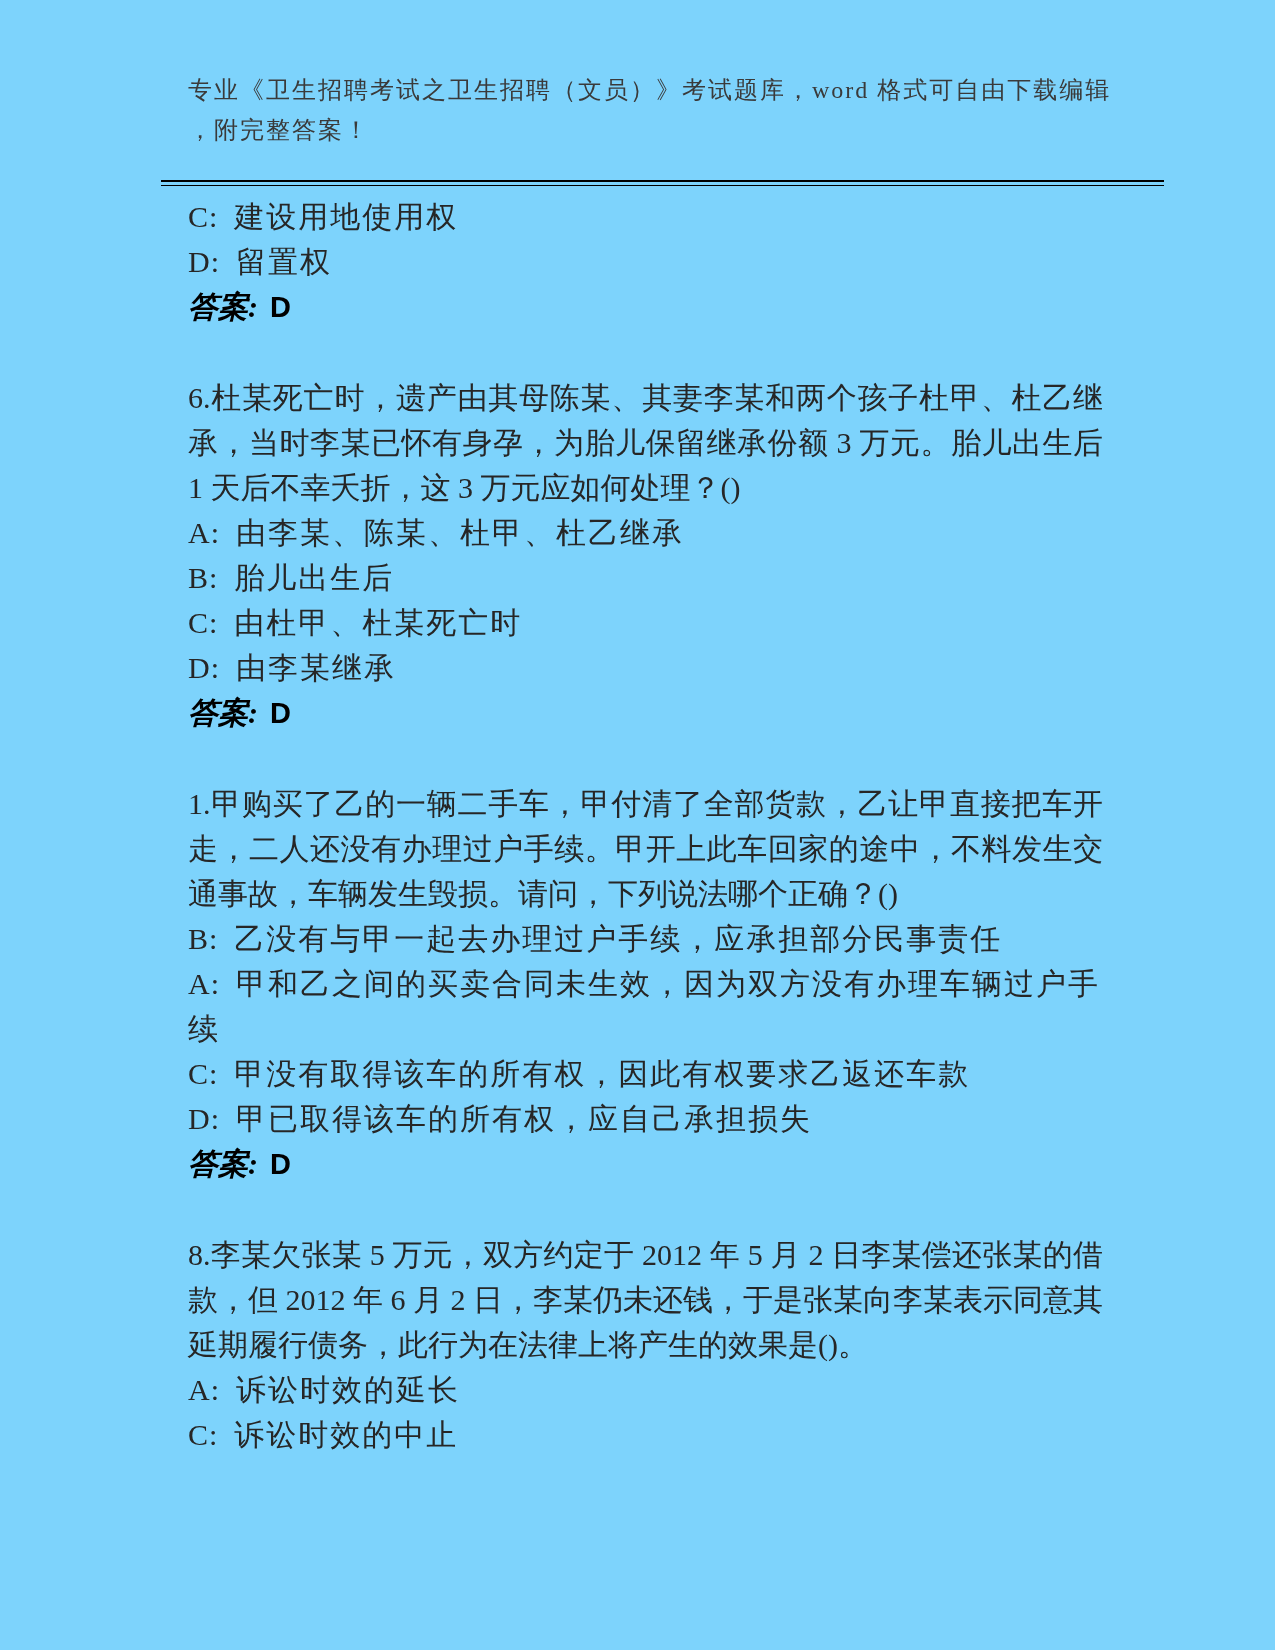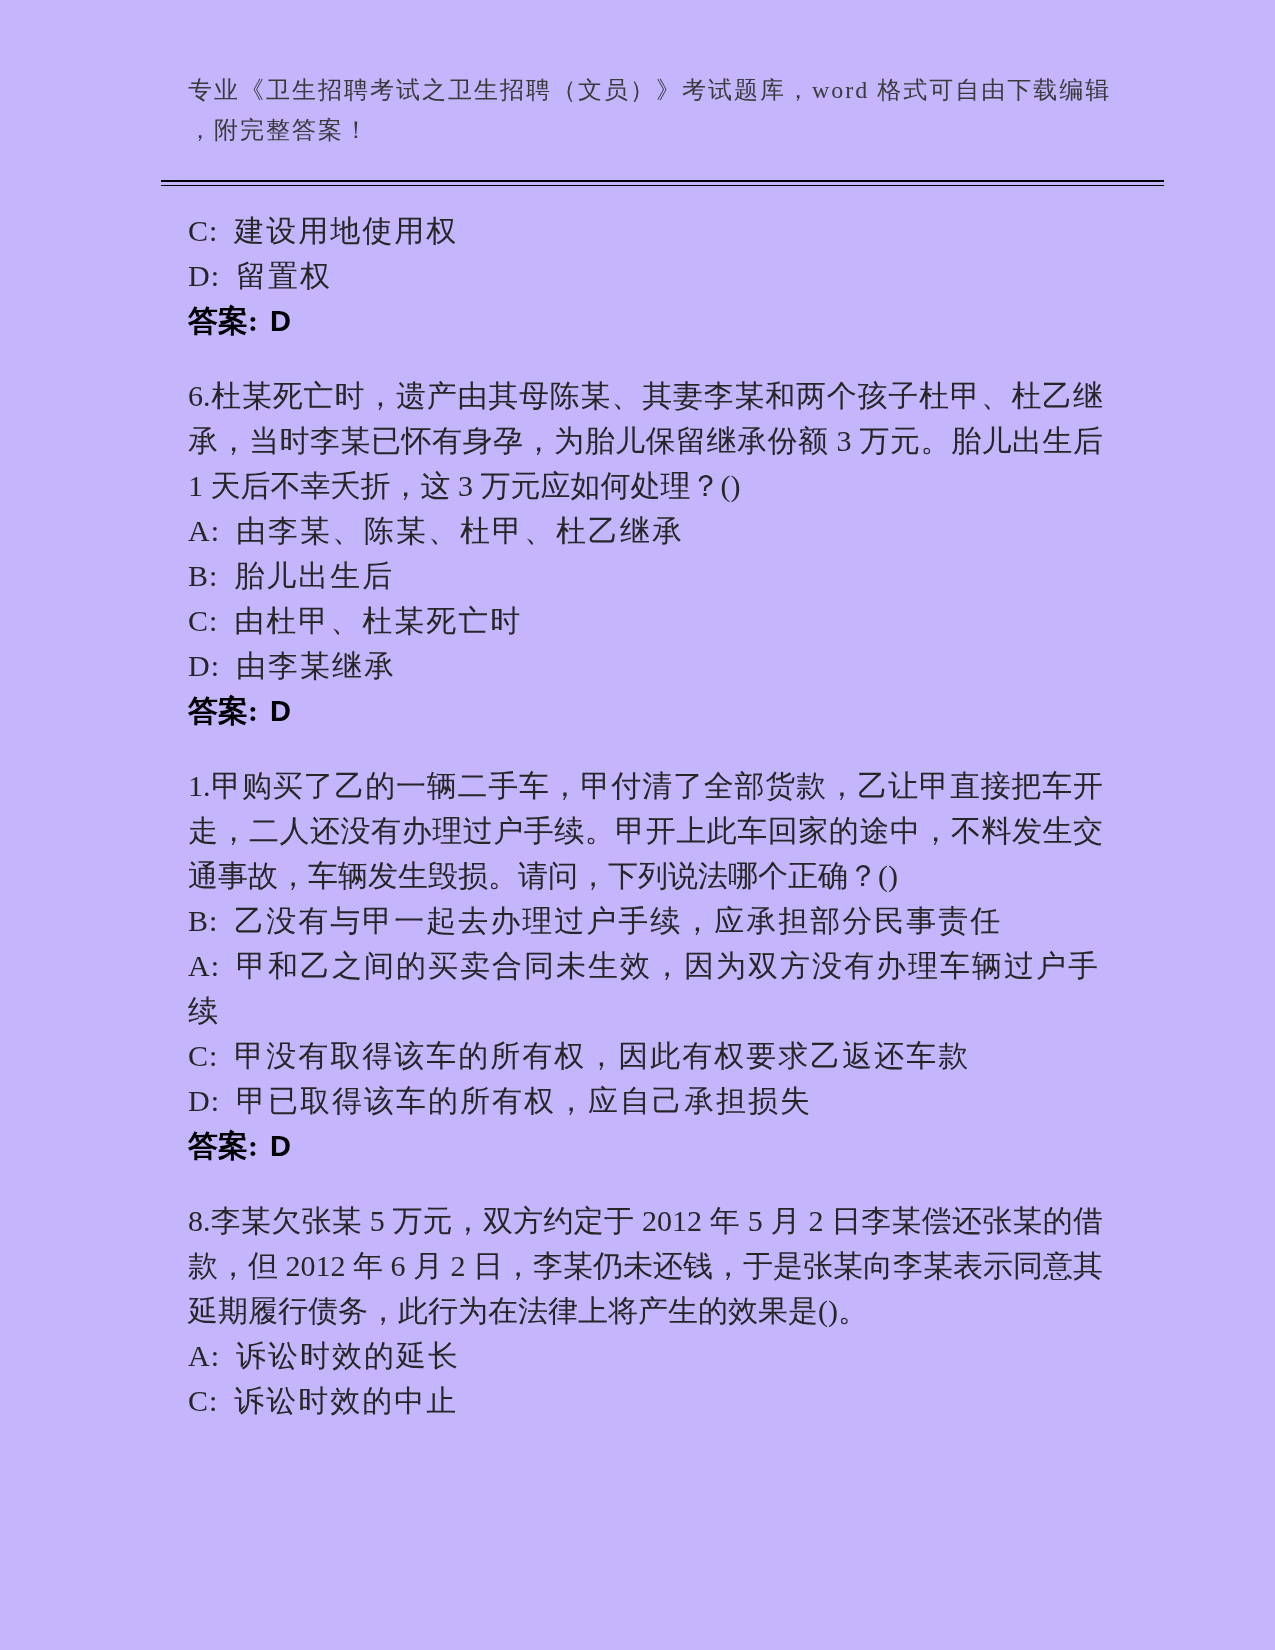--- a/index.html
+++ b/index.html
@@ -4,21 +4,21 @@
 <style>
   html, body {
     margin: 0;
     padding: 0;
     background: #ffffff;
   }
   .page {
     position: relative;
     width: 1275px;
     height: 1650px;
-    background: #c4b5fd;
+    background: #7dd3fc;
     overflow: hidden;
     font-family: "Liberation Serif", "DejaVu Serif", serif;
     color: #1f1f1f;
   }
   .content {
     position: absolute;
     left: 188px;
     top: 0;
     width: 915px;
   }
@@ -38,40 +38,41 @@
   .rule {
     margin-top: 30px;
     margin-left: -27px;
     width: 1003px;
     height: 3px;               
     border-top: 2px solid #000000;
     border-bottom: 1px solid #000000;
   }
   
   main { display: block; }
-  .block { margin-top: 29px; }
-  .block.first { margin-top: 22px; }
+  .block { margin-top: 45px; }
+  .block.first { margin-top: 8px; }
   .stem, .opt, .ans {
     margin: 0;
     font-size: 30px;
     line-height: 45px;
   }
   .stem {
     text-align: justify;
     color: #262626;
   }
   .opt { color: #262626; }
   .opt-label { letter-spacing: 1px; }
   .opt-text {
     margin-left: 16px;
     letter-spacing: 2px;
   }
   .ans-label {
     font-weight: bold;
     color: #000000;
+    font-style: italic;
   }
   .ans-value {
     font-weight: bold;
     margin-left: 12px;
     color: #000000;
     font-family: "Liberation Sans", "DejaVu Sans", sans-serif;
     font-size: 29px;
   }
 </style>
 </head>

